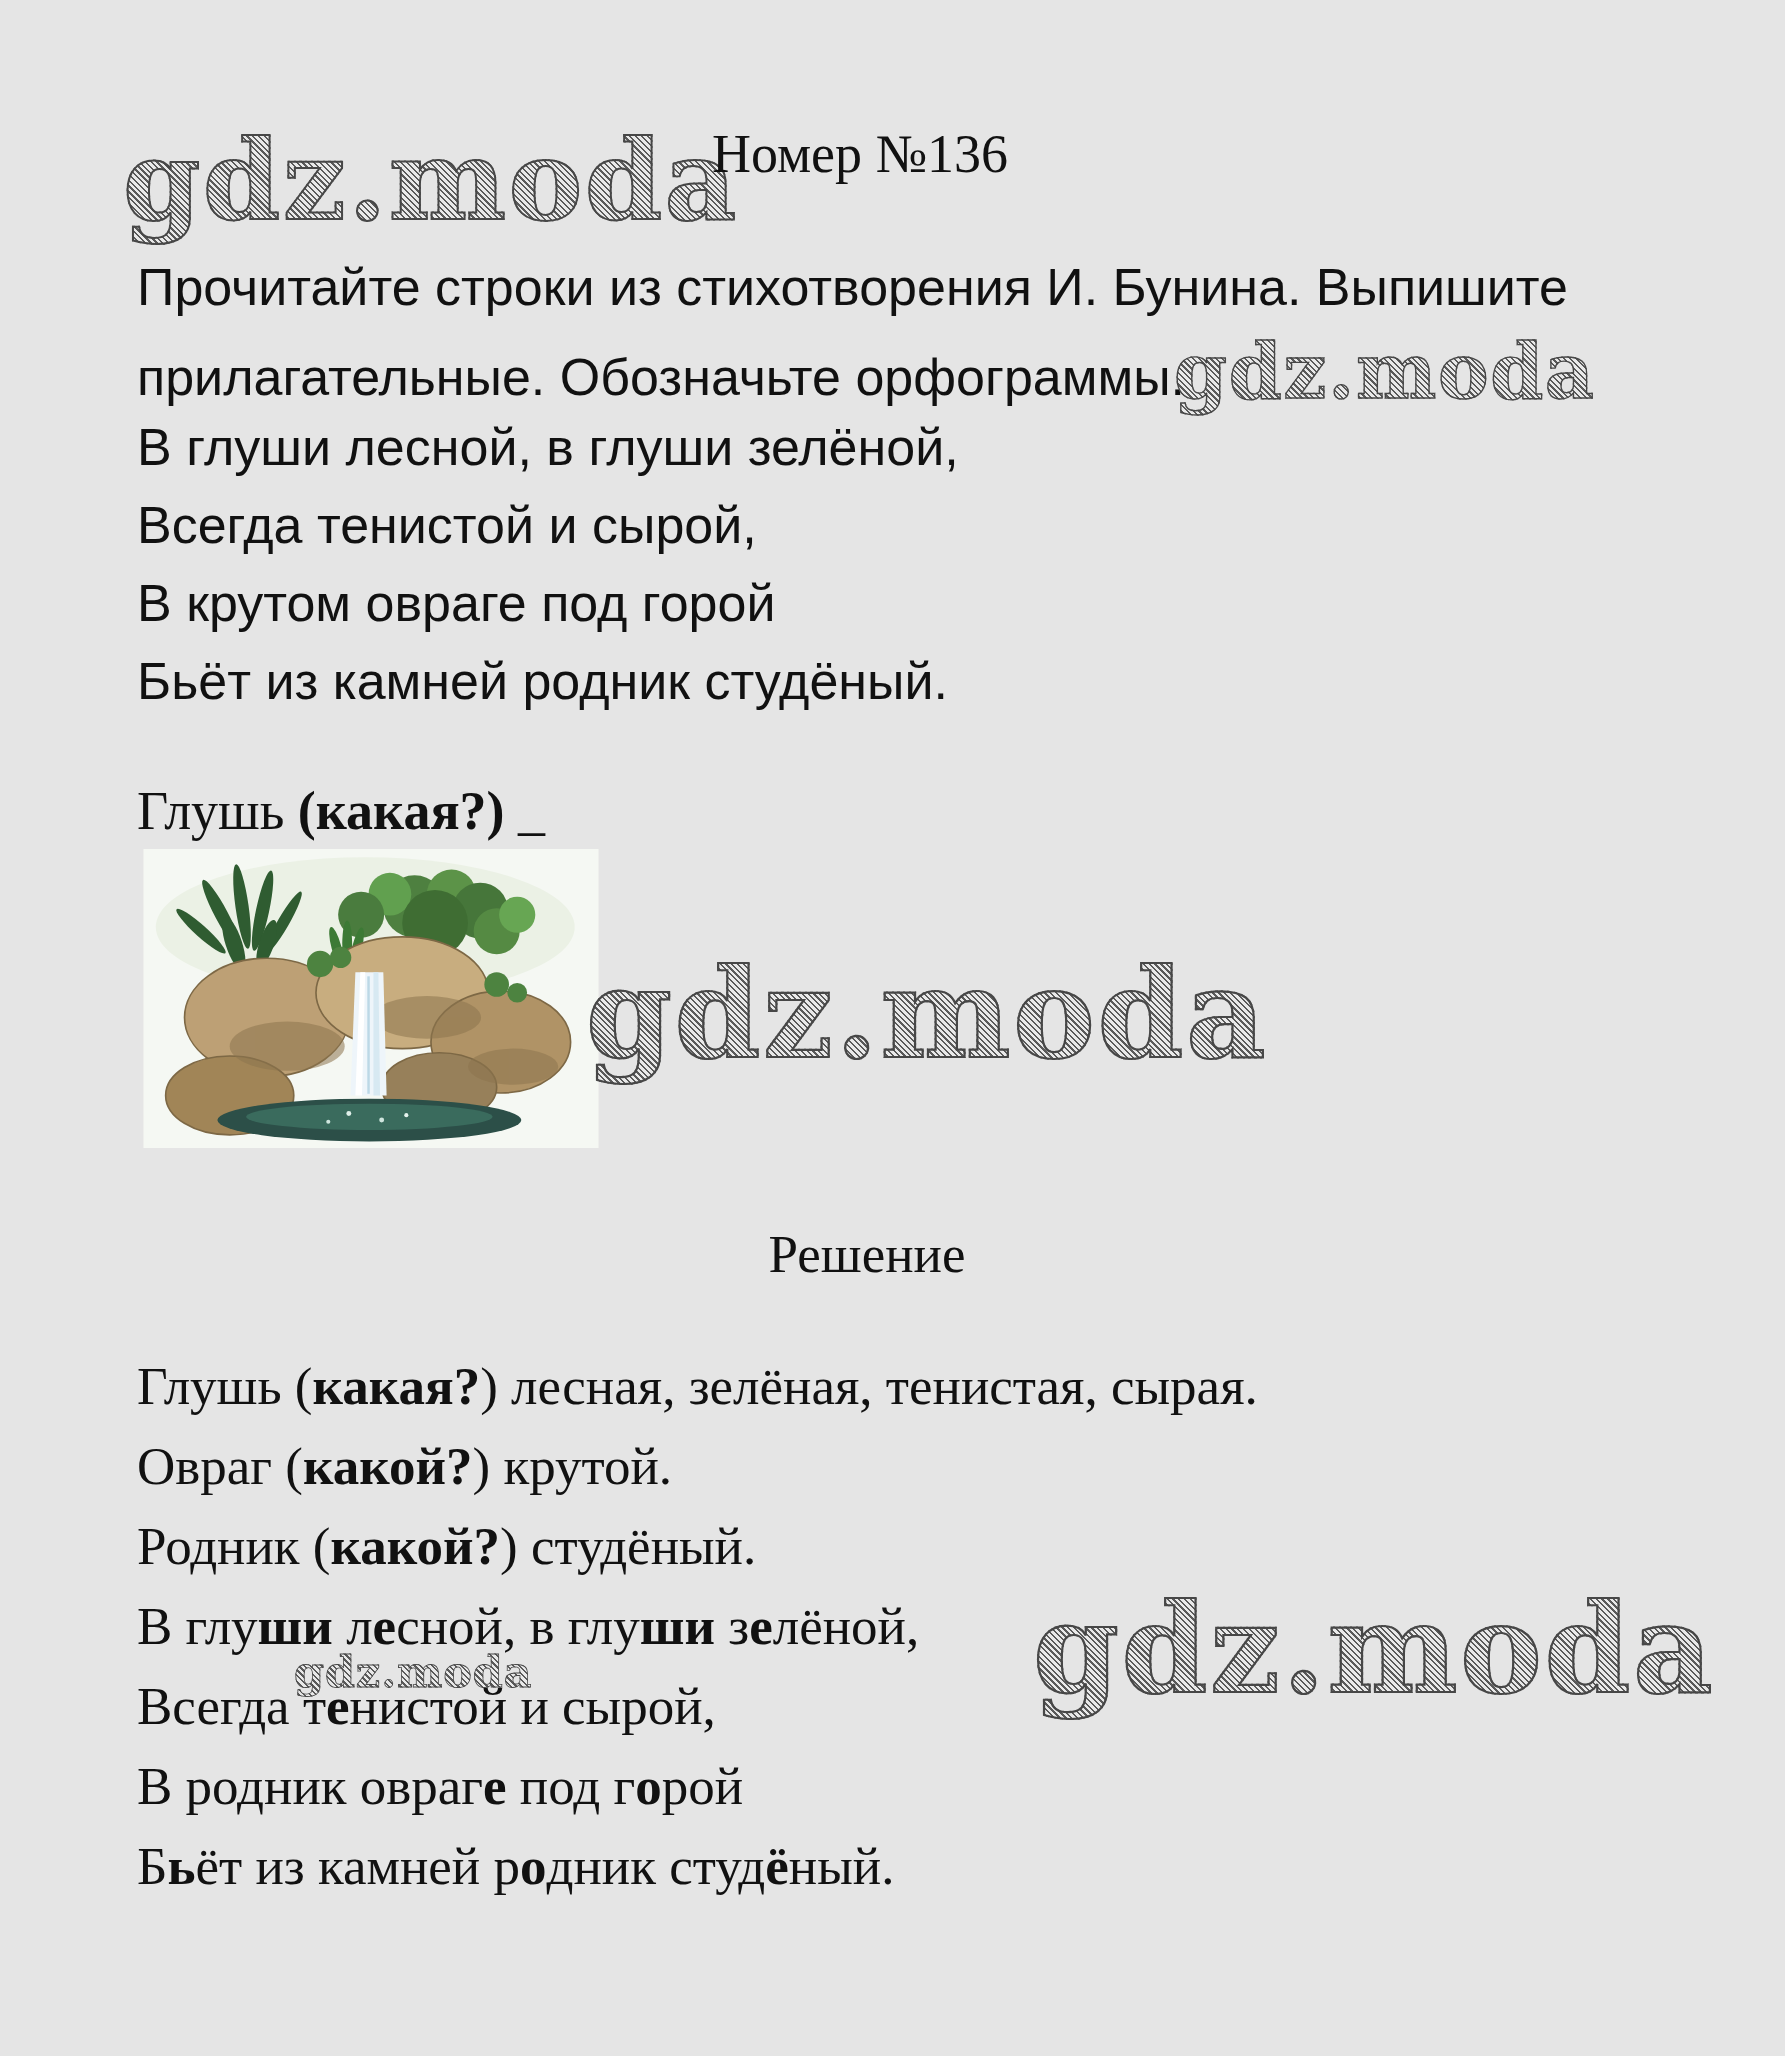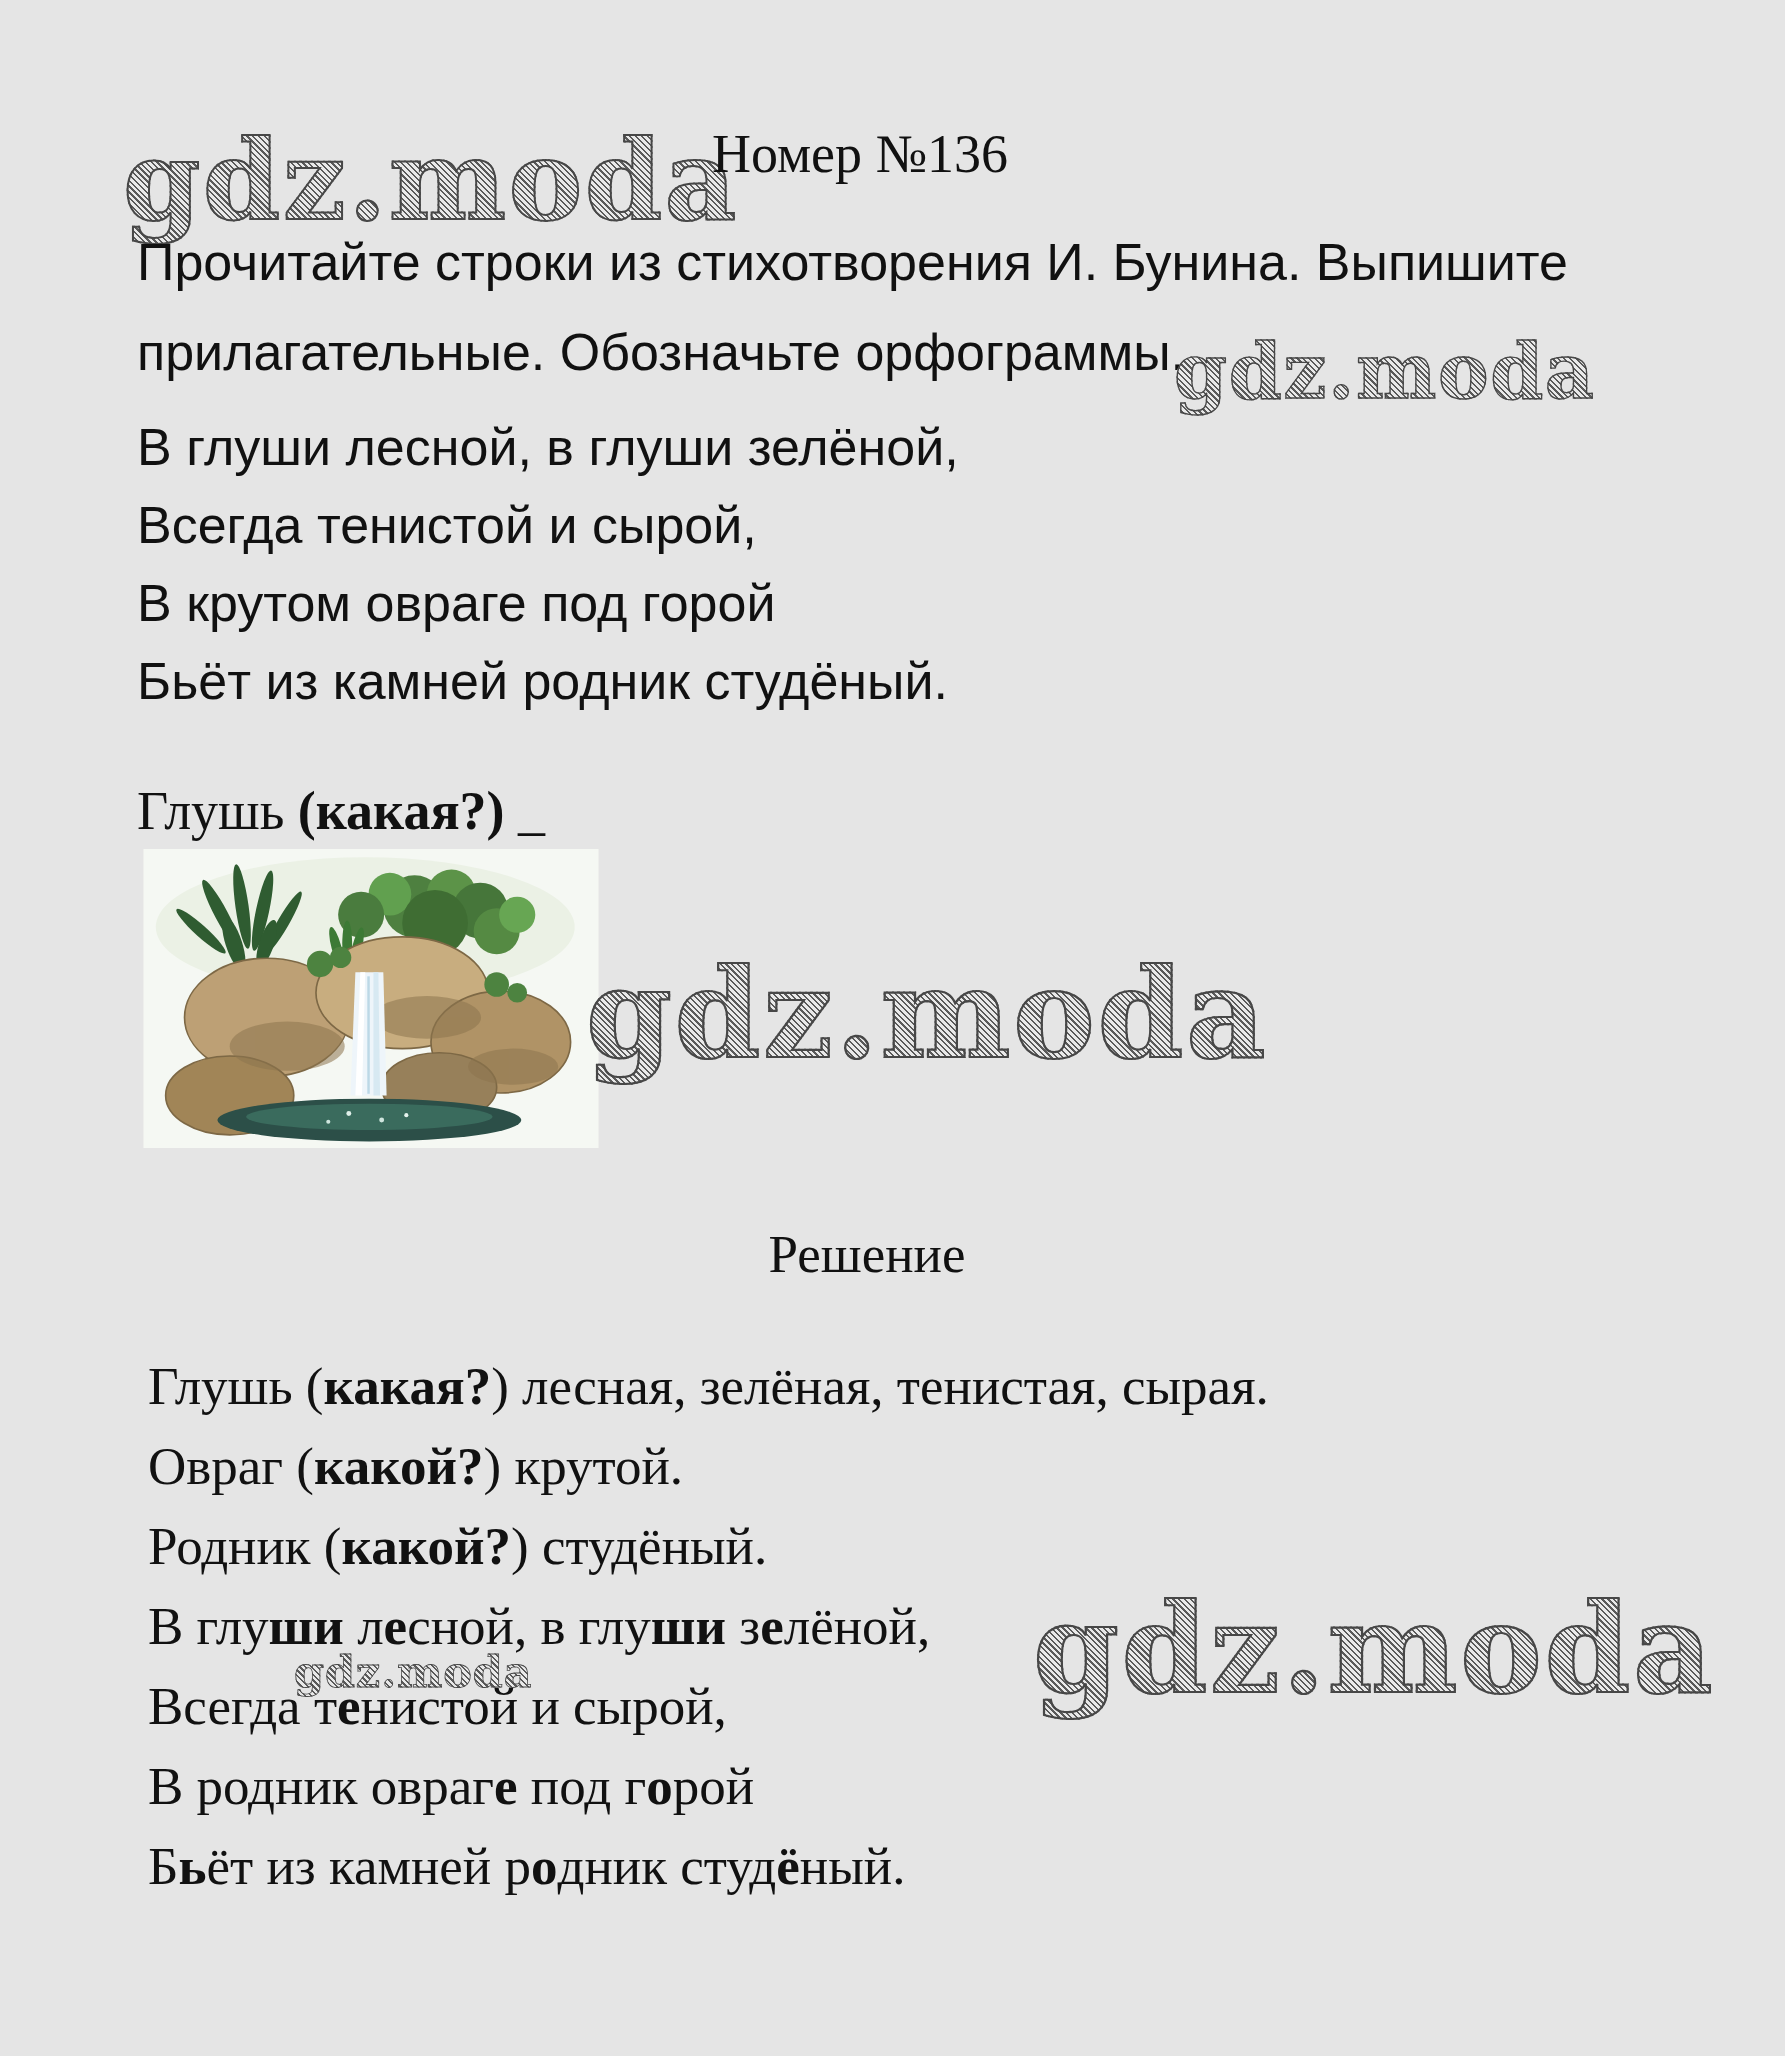--- a/index.html
+++ b/index.html
@@ -20,21 +20,21 @@
   #title {
     position: absolute;
     top: 123px; left: 0;
     width: 1786px;
     text-align: center;
     font-size: 54px;
     transform: translateX(-33px);
   }
   #task {
     position: absolute;
-    top: 217px; left: 137px;
+    top: 242px; left: 137px;
     font-size: 52px;
     line-height: 90px;
   }
   #poem {
     position: absolute;
     top: 408px; left: 137px;
     font-size: 52px;
     line-height: 78px;
   }
   #prompt {
@@ -53,21 +53,20 @@
     width: 1786px;
     text-align: center;
     font-size: 53px;
     transform: translateX(-26px);
   }
   #solution {
     position: absolute;
     top: 1346px; left: 137px;
     font-size: 53px;
     line-height: 80px;
-    margin-left: 11px;
   }
 
   
   .wm {
     position: absolute;
     font-family: "DejaVu Serif", serif;
     font-weight: 700;
     color: #8a8a8a;
     -webkit-text-fill-color: transparent;
     background-image: repeating-linear-gradient(45deg, #5a5a5a 0px, #5a5a5a 1.6px, #e9e9e9 1.6px, #e9e9e9 4.1px);

